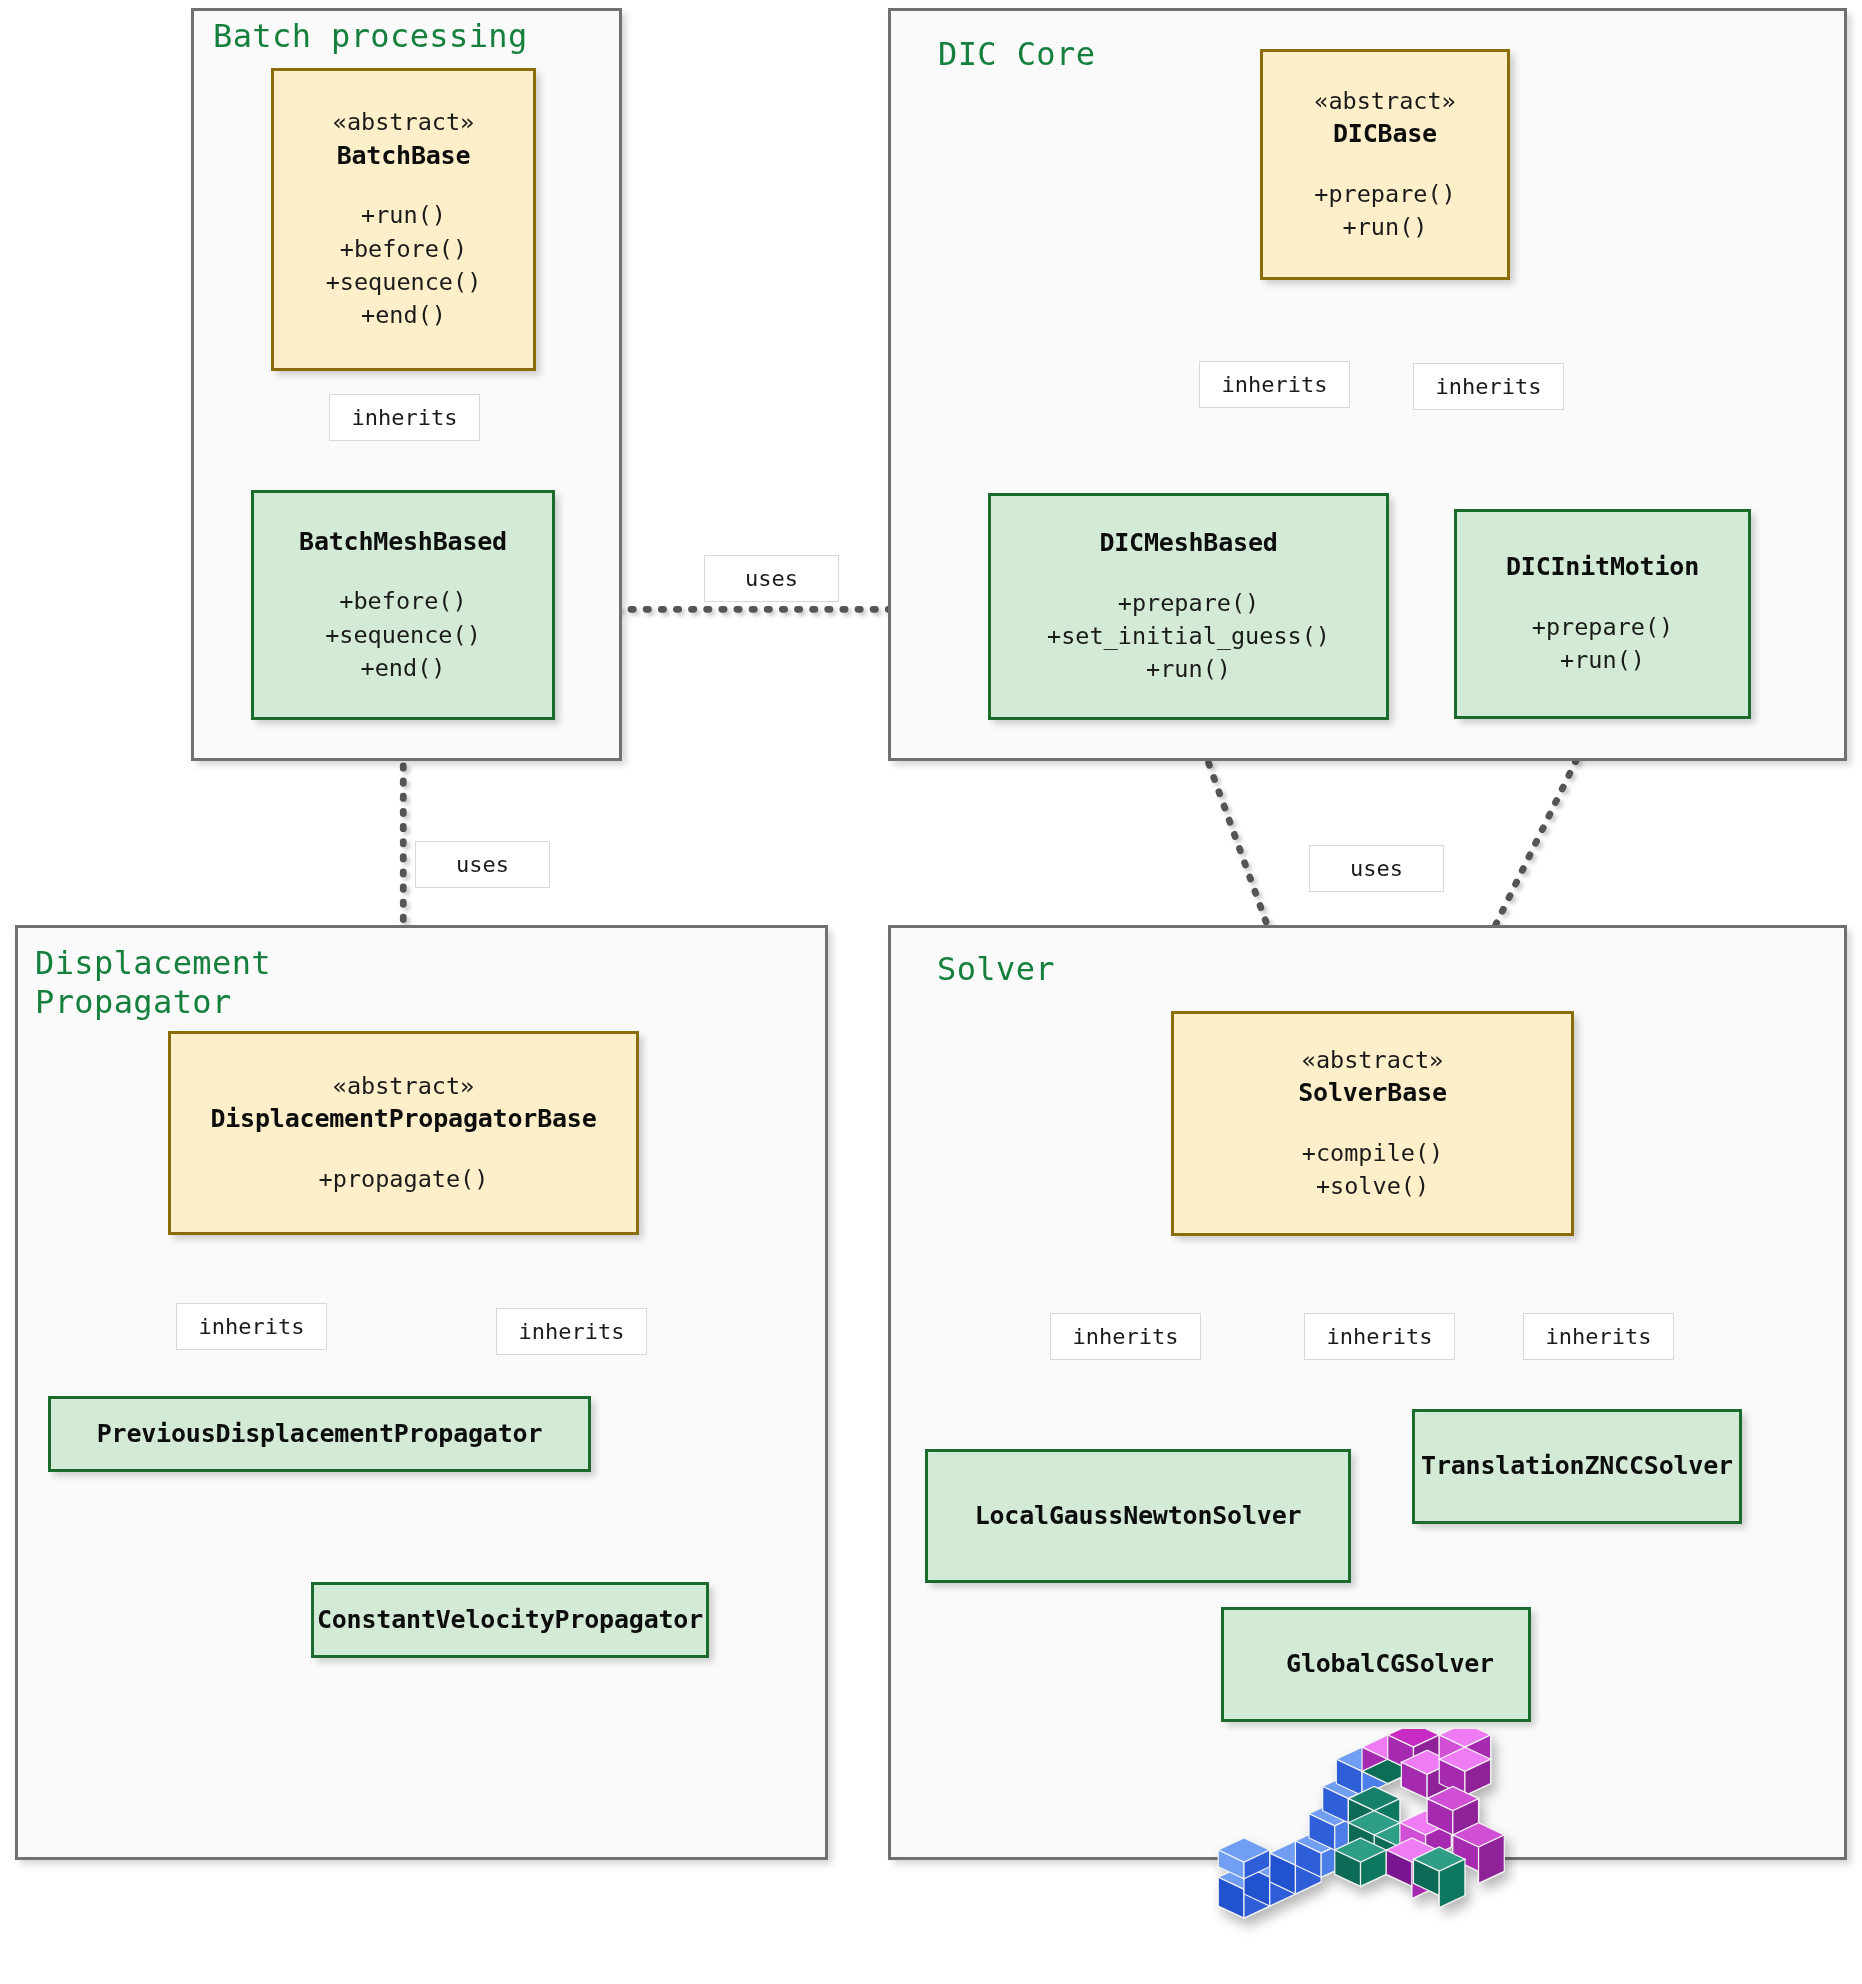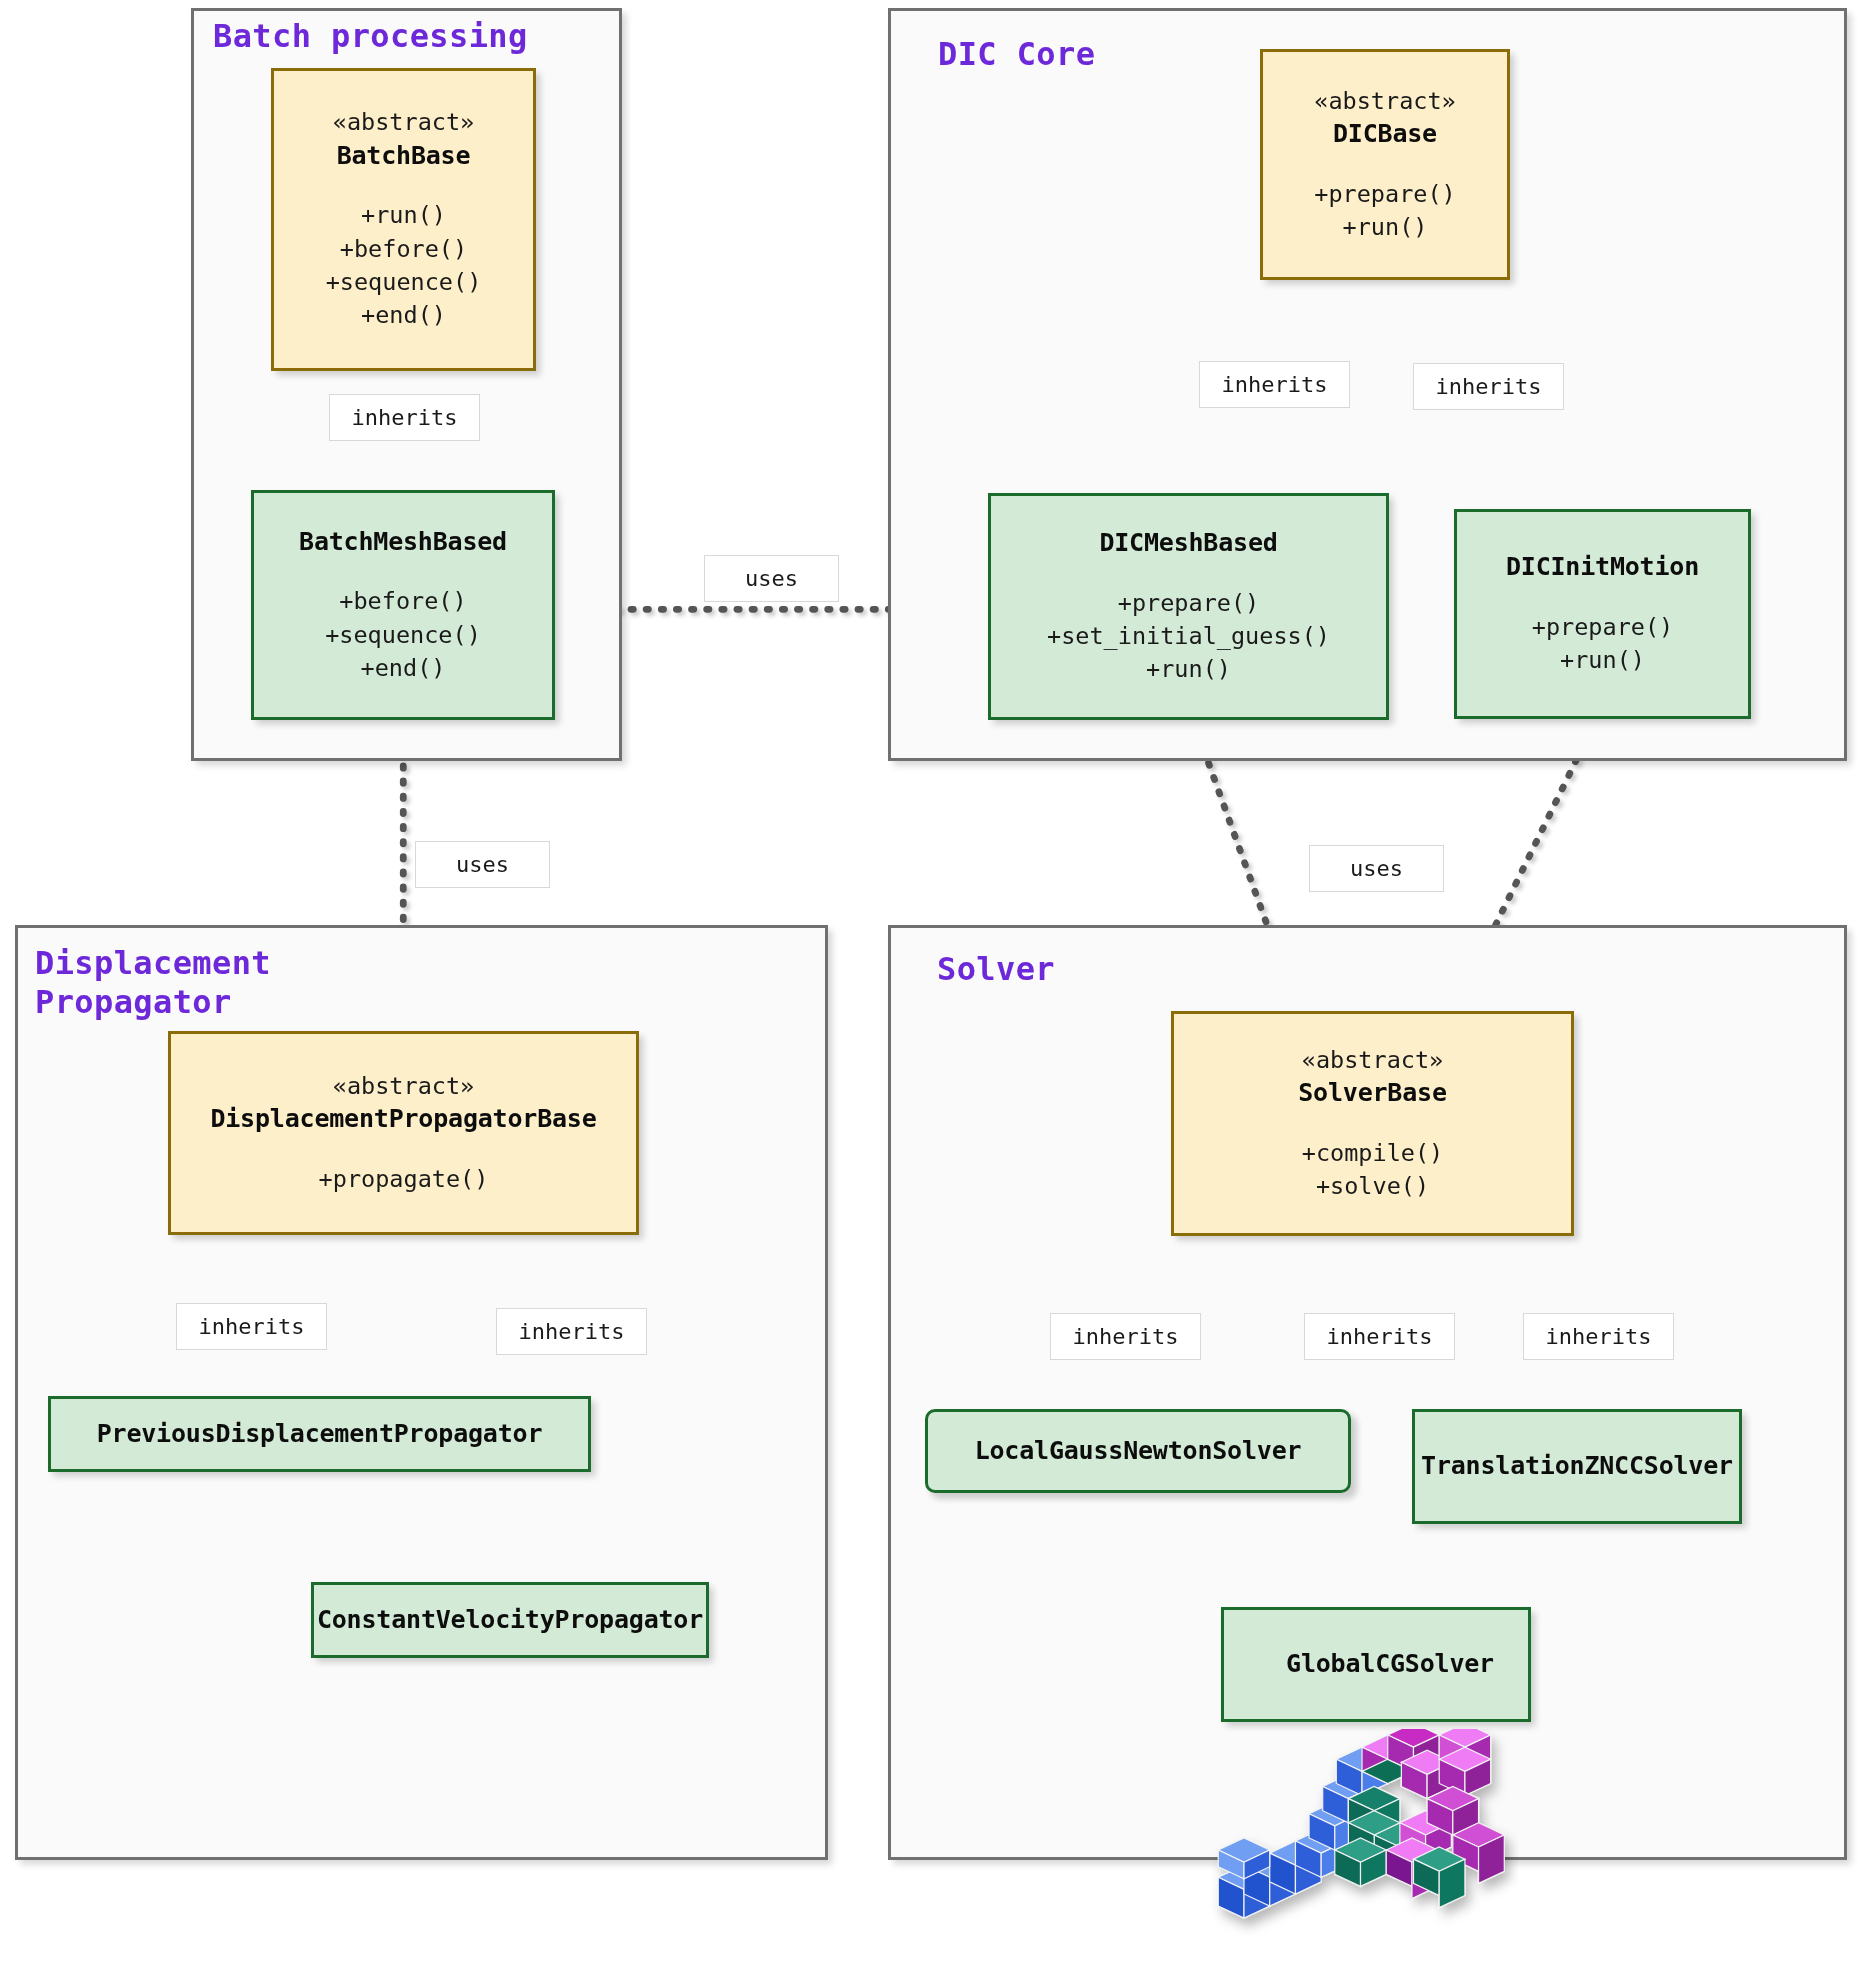--- a/index.html
+++ b/index.html
@@ -14,23 +14,23 @@
   .panel{
     position:absolute;
     background:#fafafa;
     border:3.8px solid #707070;
     box-shadow:5.3px 5.3px 6.8px rgba(0,0,0,.16);
     box-sizing:border-box;
   }
   .panel-title{
     position:absolute;
     font-family:"DejaVu Sans Mono","Liberation Mono",monospace;
-    font-weight:bold;
+    font-weight:normal;
     font-size:32px;
-    color:#6d28d9;
+    color:#15803d;
     letter-spacing:0.4px;
     line-height:1.22;
     white-space:pre-line;
   }
 
   
   .node{
     position:absolute;
     box-sizing:border-box;
     display:flex;flex-direction:column;align-items:center;justify-content:center;
@@ -180,21 +180,21 @@
     <div class="cname">ConstantVelocityPropagator</div>
   </div>
 
   <div class="node abstract" style="left:1171px;top:1011px;width:403px;height:225px;">
     <div class="stereo">«abstract»</div>
     <div class="cname">SolverBase</div>
     <div class="members">+compile()
 +solve()</div>
   </div>
 
-  <div class="node concrete titleonly" style="left:925px;top:1409px;width:426px;height:84px;border-radius:10px;">
+  <div class="node concrete titleonly" style="left:925px;top:1449px;width:426px;height:134px;">
     <div class="cname">LocalGaussNewtonSolver</div>
   </div>
 
   <div class="node concrete titleonly" style="left:1412px;top:1409px;width:330px;height:115px;">
     <div class="cname">TranslationZNCCSolver</div>
   </div>
 
   <div class="node concrete titleonly" style="left:1221px;top:1607px;width:310px;height:115px;padding-left:28px;">
     <div class="cname">GlobalCGSolver</div>
   </div>

